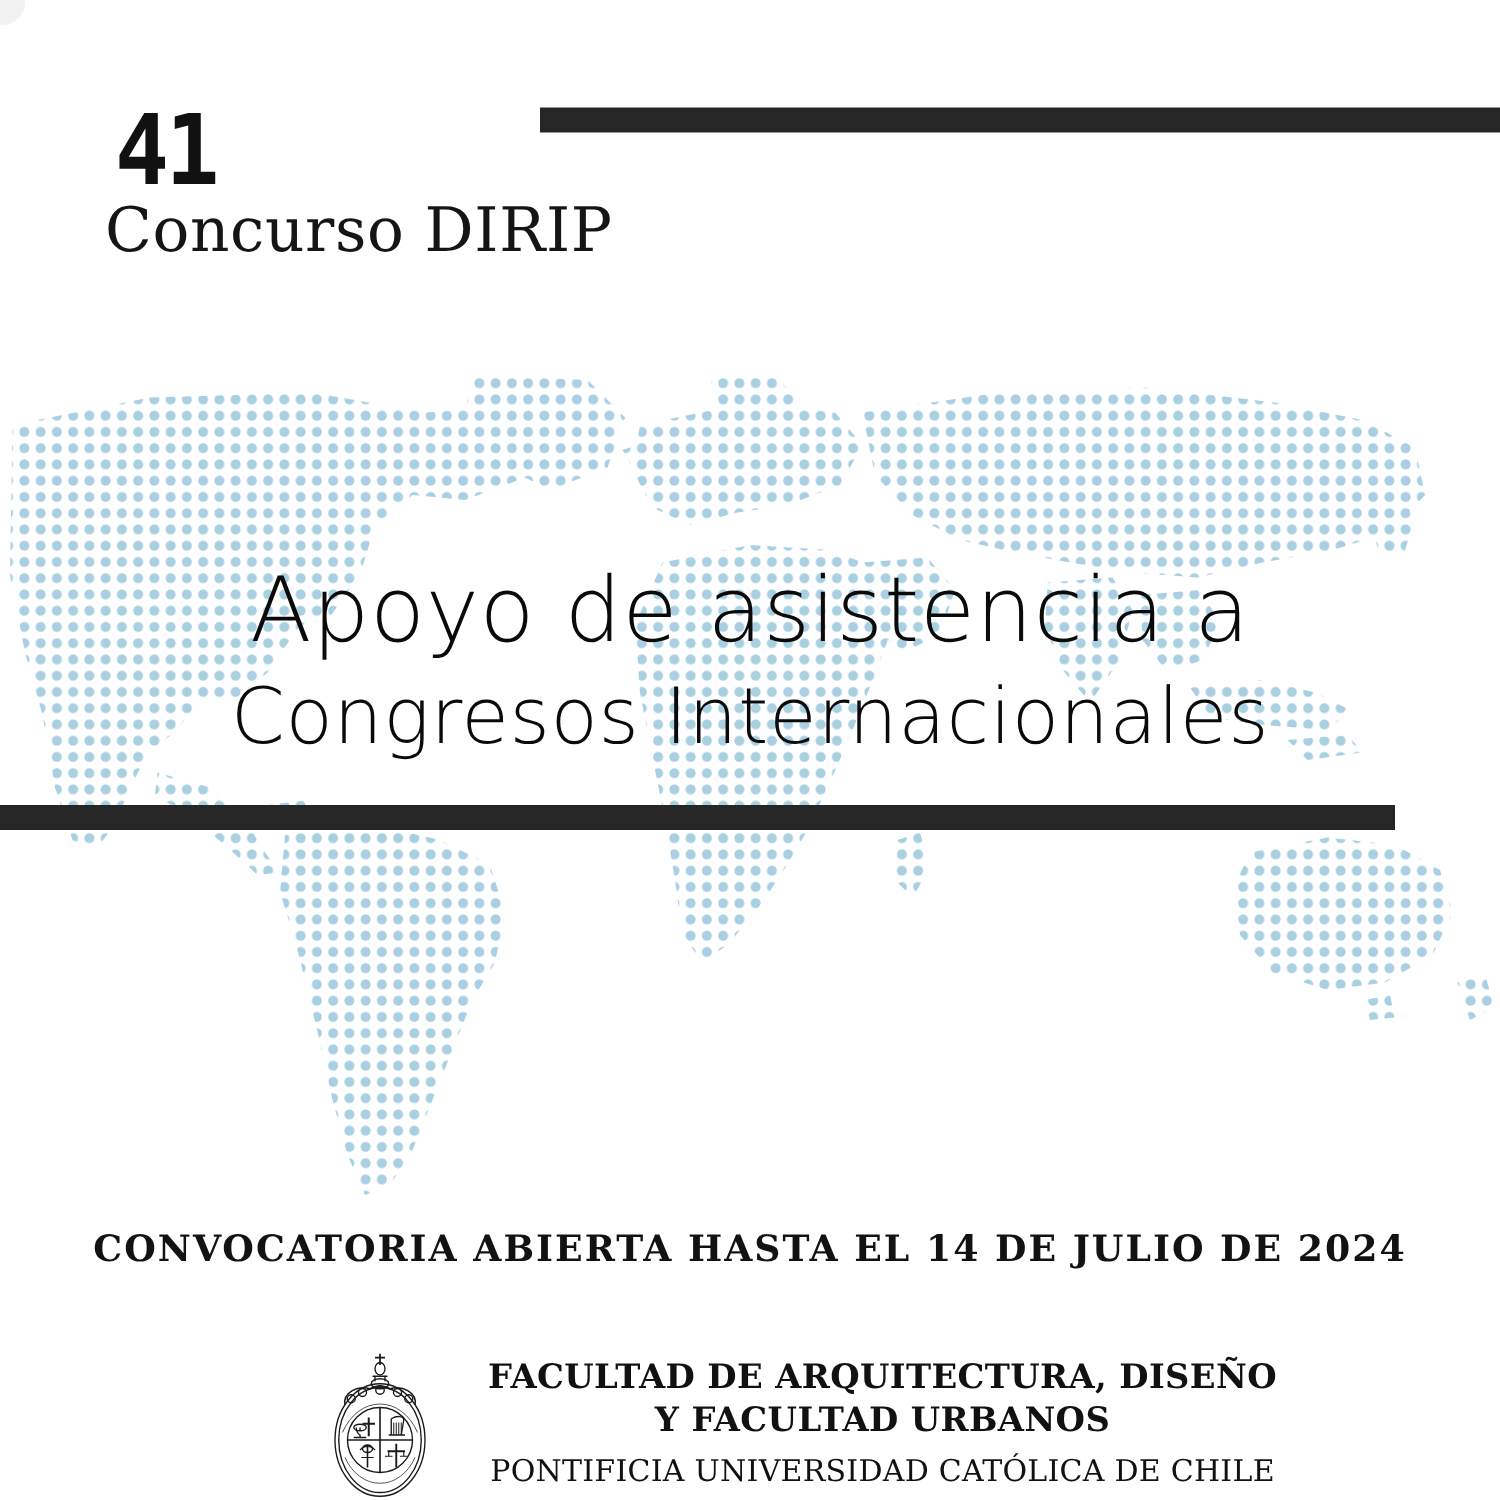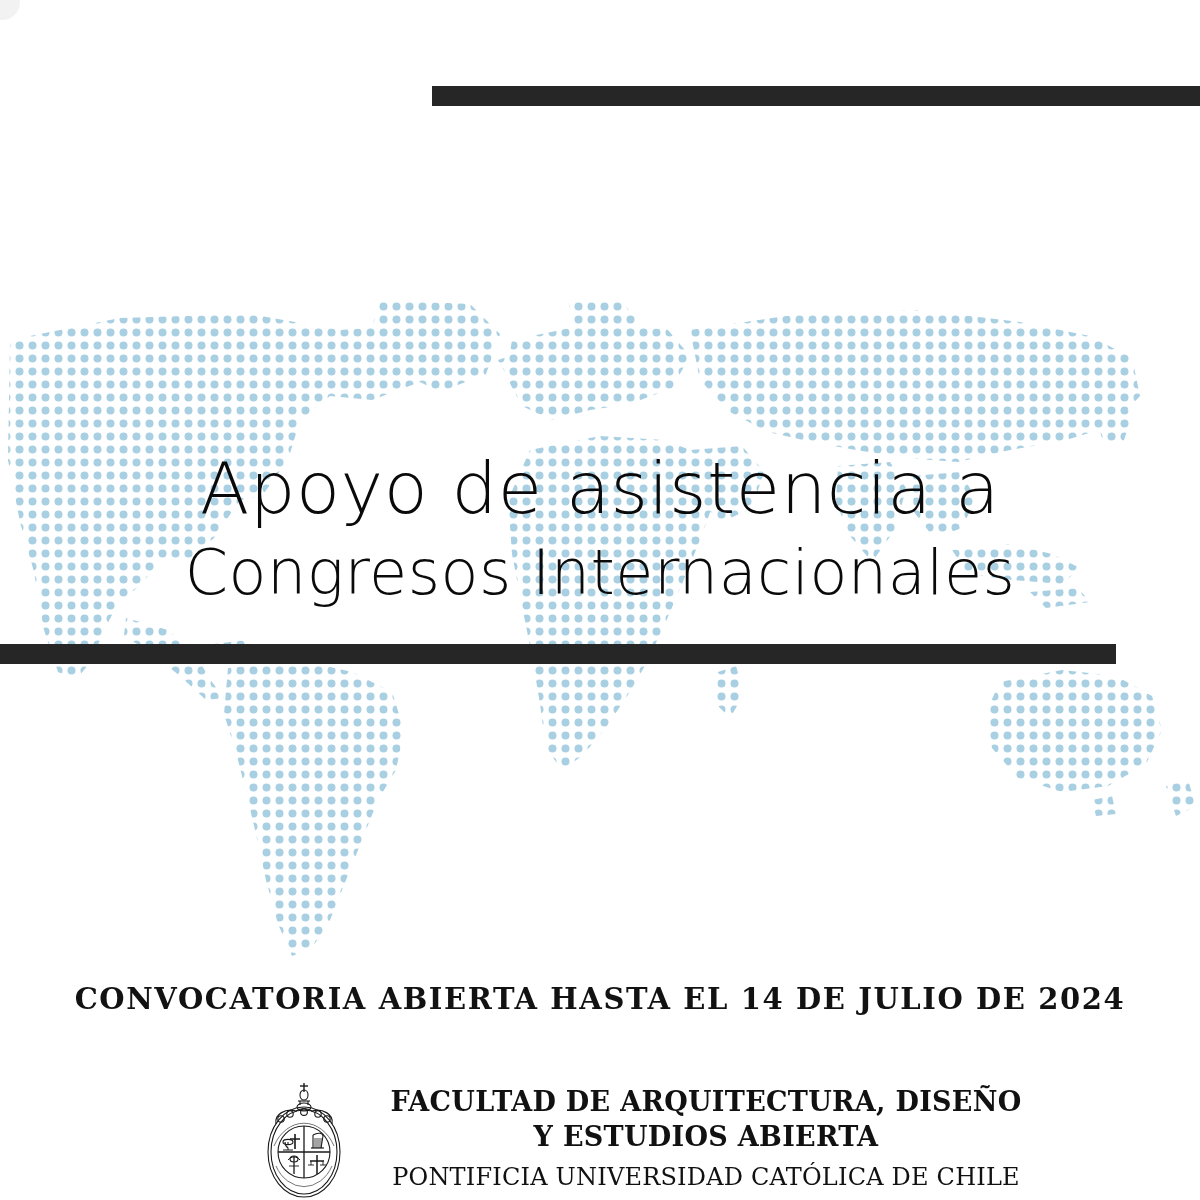--- a/index.html
+++ b/index.html
@@ -217,20 +217,24 @@
           </g>
         </mask>
       </defs>
       <rect x="0" y="0" width="1200" height="660" fill="url(#dots)" mask="url(#landmask)"></rect>
     </svg>
   </div>
 
   <div class="bar" id="bar-top"></div>
   <div class="bar" id="bar-mid"></div>
 
+  <div id="header">
+    <div id="issue-number">41</div>
+    <div id="contest-name">Concurso DIRIP</div>
+  </div>
 
   <div id="main-title">
     <span class="tline l1">Apoyo de asistencia a</span>
     <span class="tline l2">Congresos Internacionales</span>
   </div>
 
   <div id="convocatoria">CONVOCATORIA ABIERTA HASTA EL 14 DE JULIO DE 2024</div>
 
   <div id="footer">
 
@@ -285,19 +289,19 @@
         </g>
         <g stroke="#1a1a1a" stroke-width="0.7" fill="none" opacity="0.85">
           <path d="M16,66 A34,43 0 0 1 76,66"></path>
           <path d="M18,86 A32,40 0 0 0 74,86"></path>
         </g>
       </svg>
     </div>
 
     <div id="faculty-text">
       <div id="faculty-line1">FACULTAD DE ARQUITECTURA, DISEÑO</div>
-      <div id="faculty-line2">Y ESTUDIOS ABIERTA</div>
+      <div id="faculty-line2">Y FACULTAD URBANOS</div>
       <div id="faculty-line3">PONTIFICIA UNIVERSIDAD CATÓLICA DE CHILE</div>
     </div>
 
   </div>
 
 </div>
 
 </body></html>

